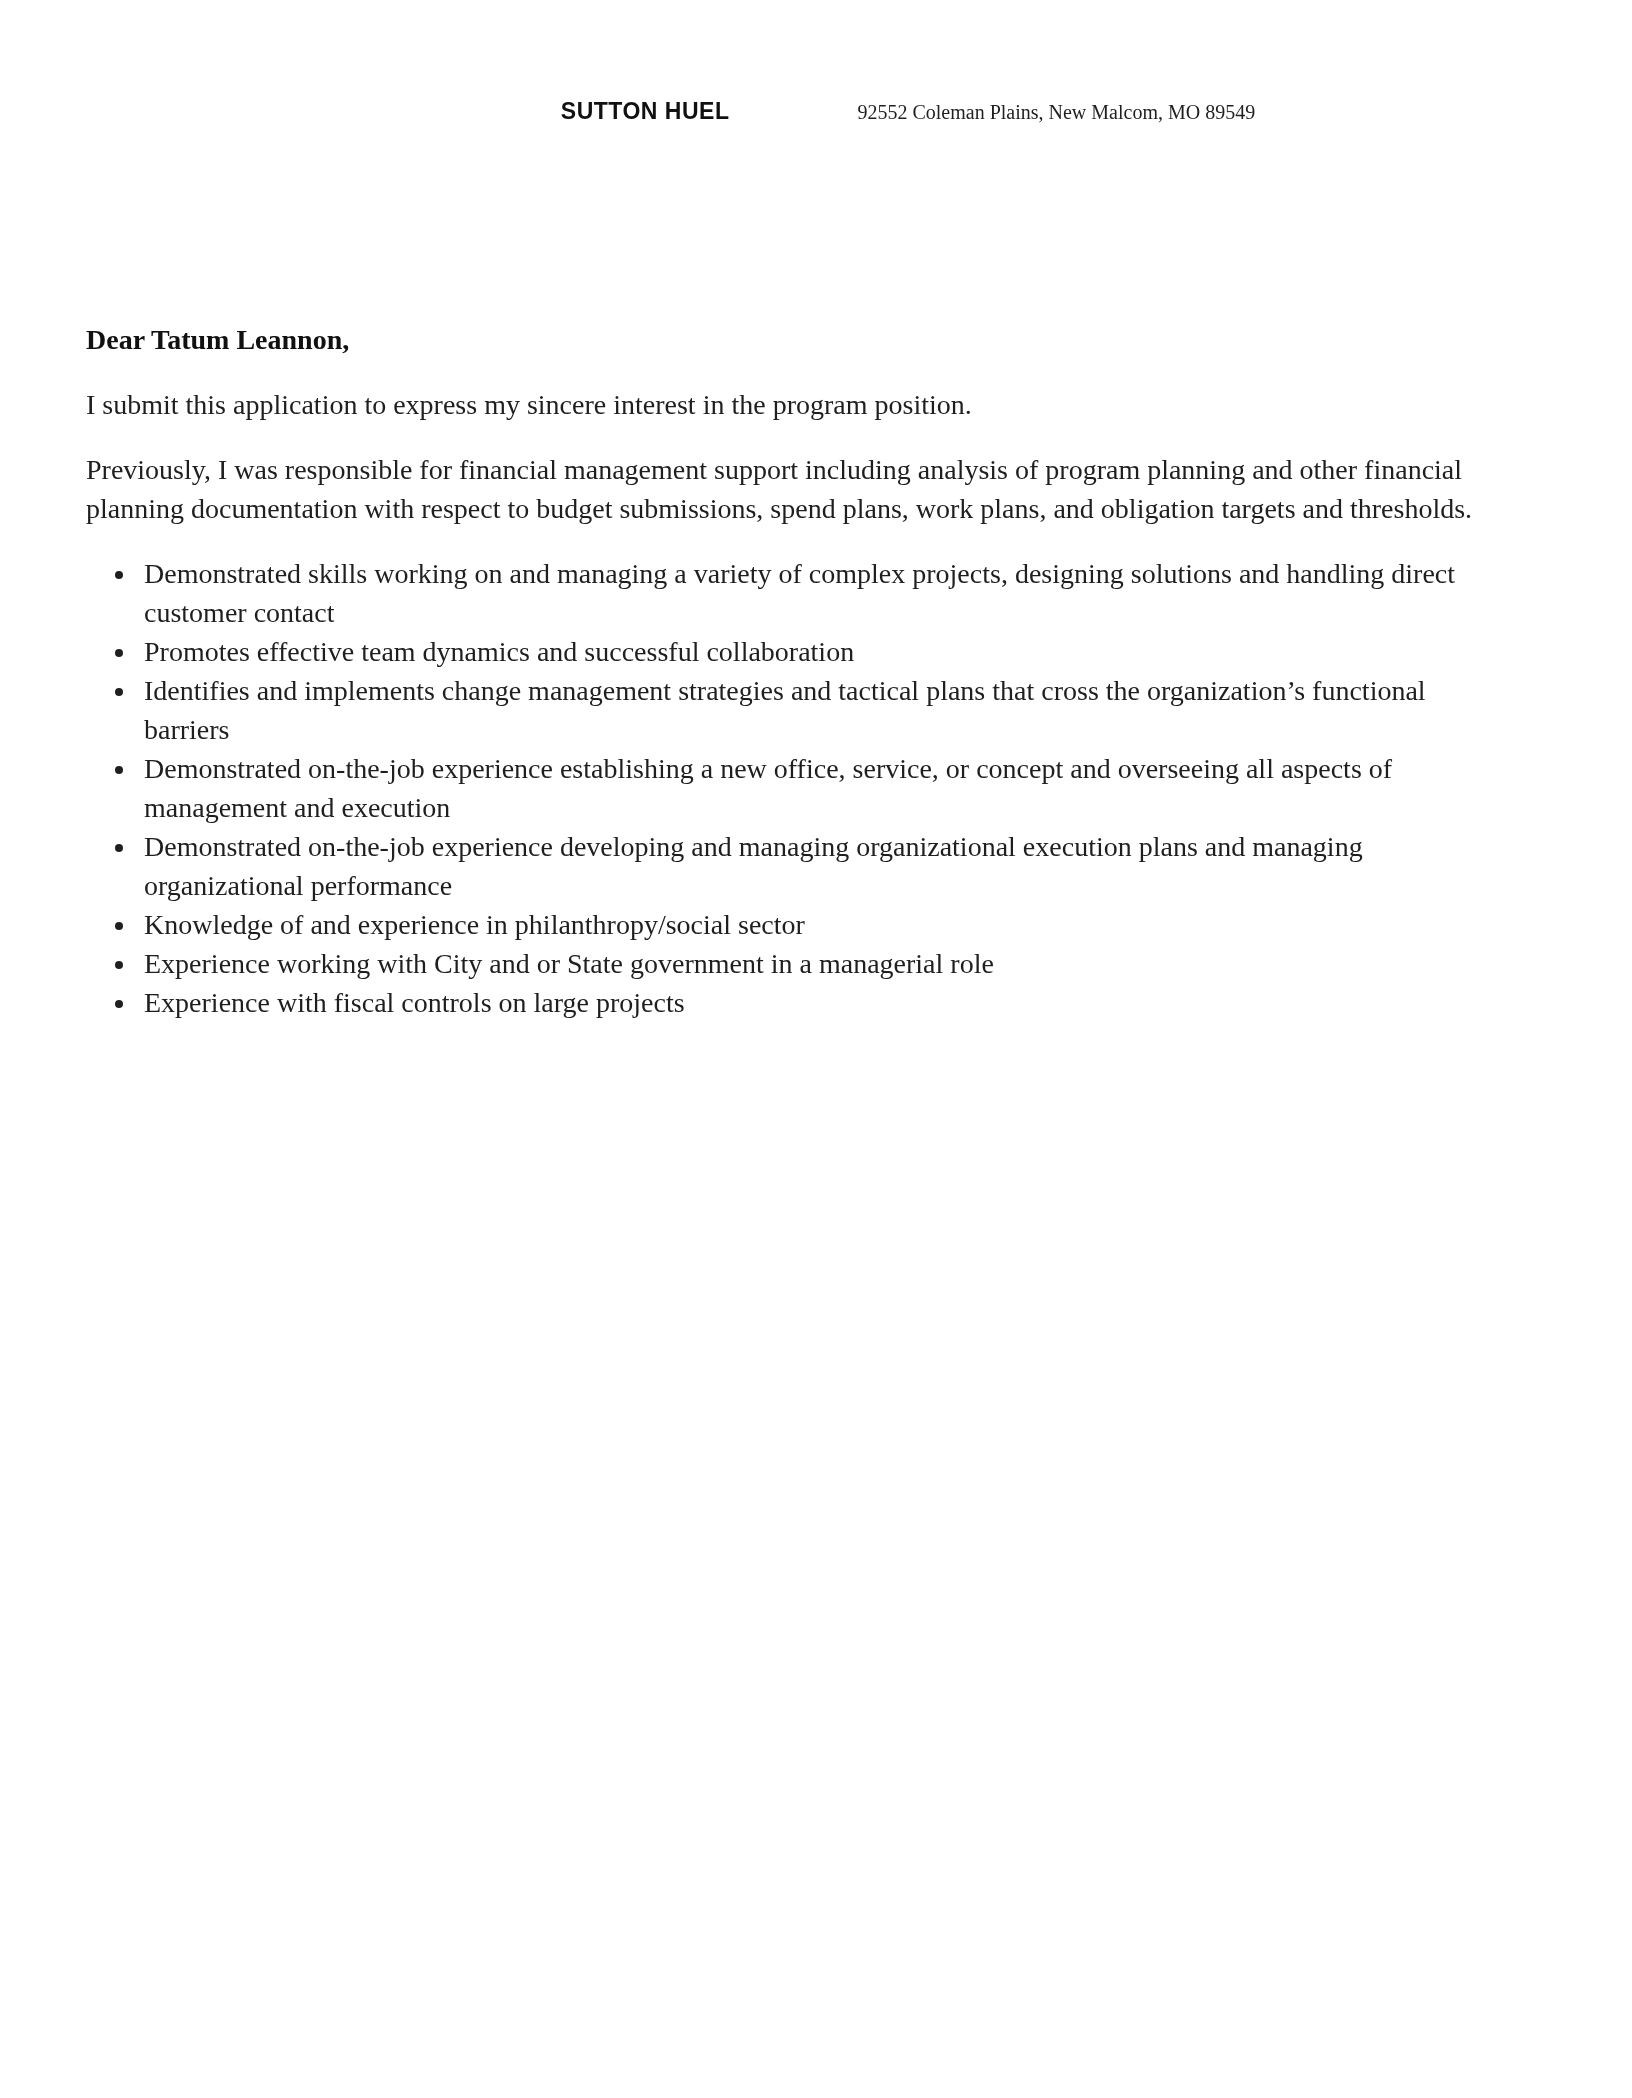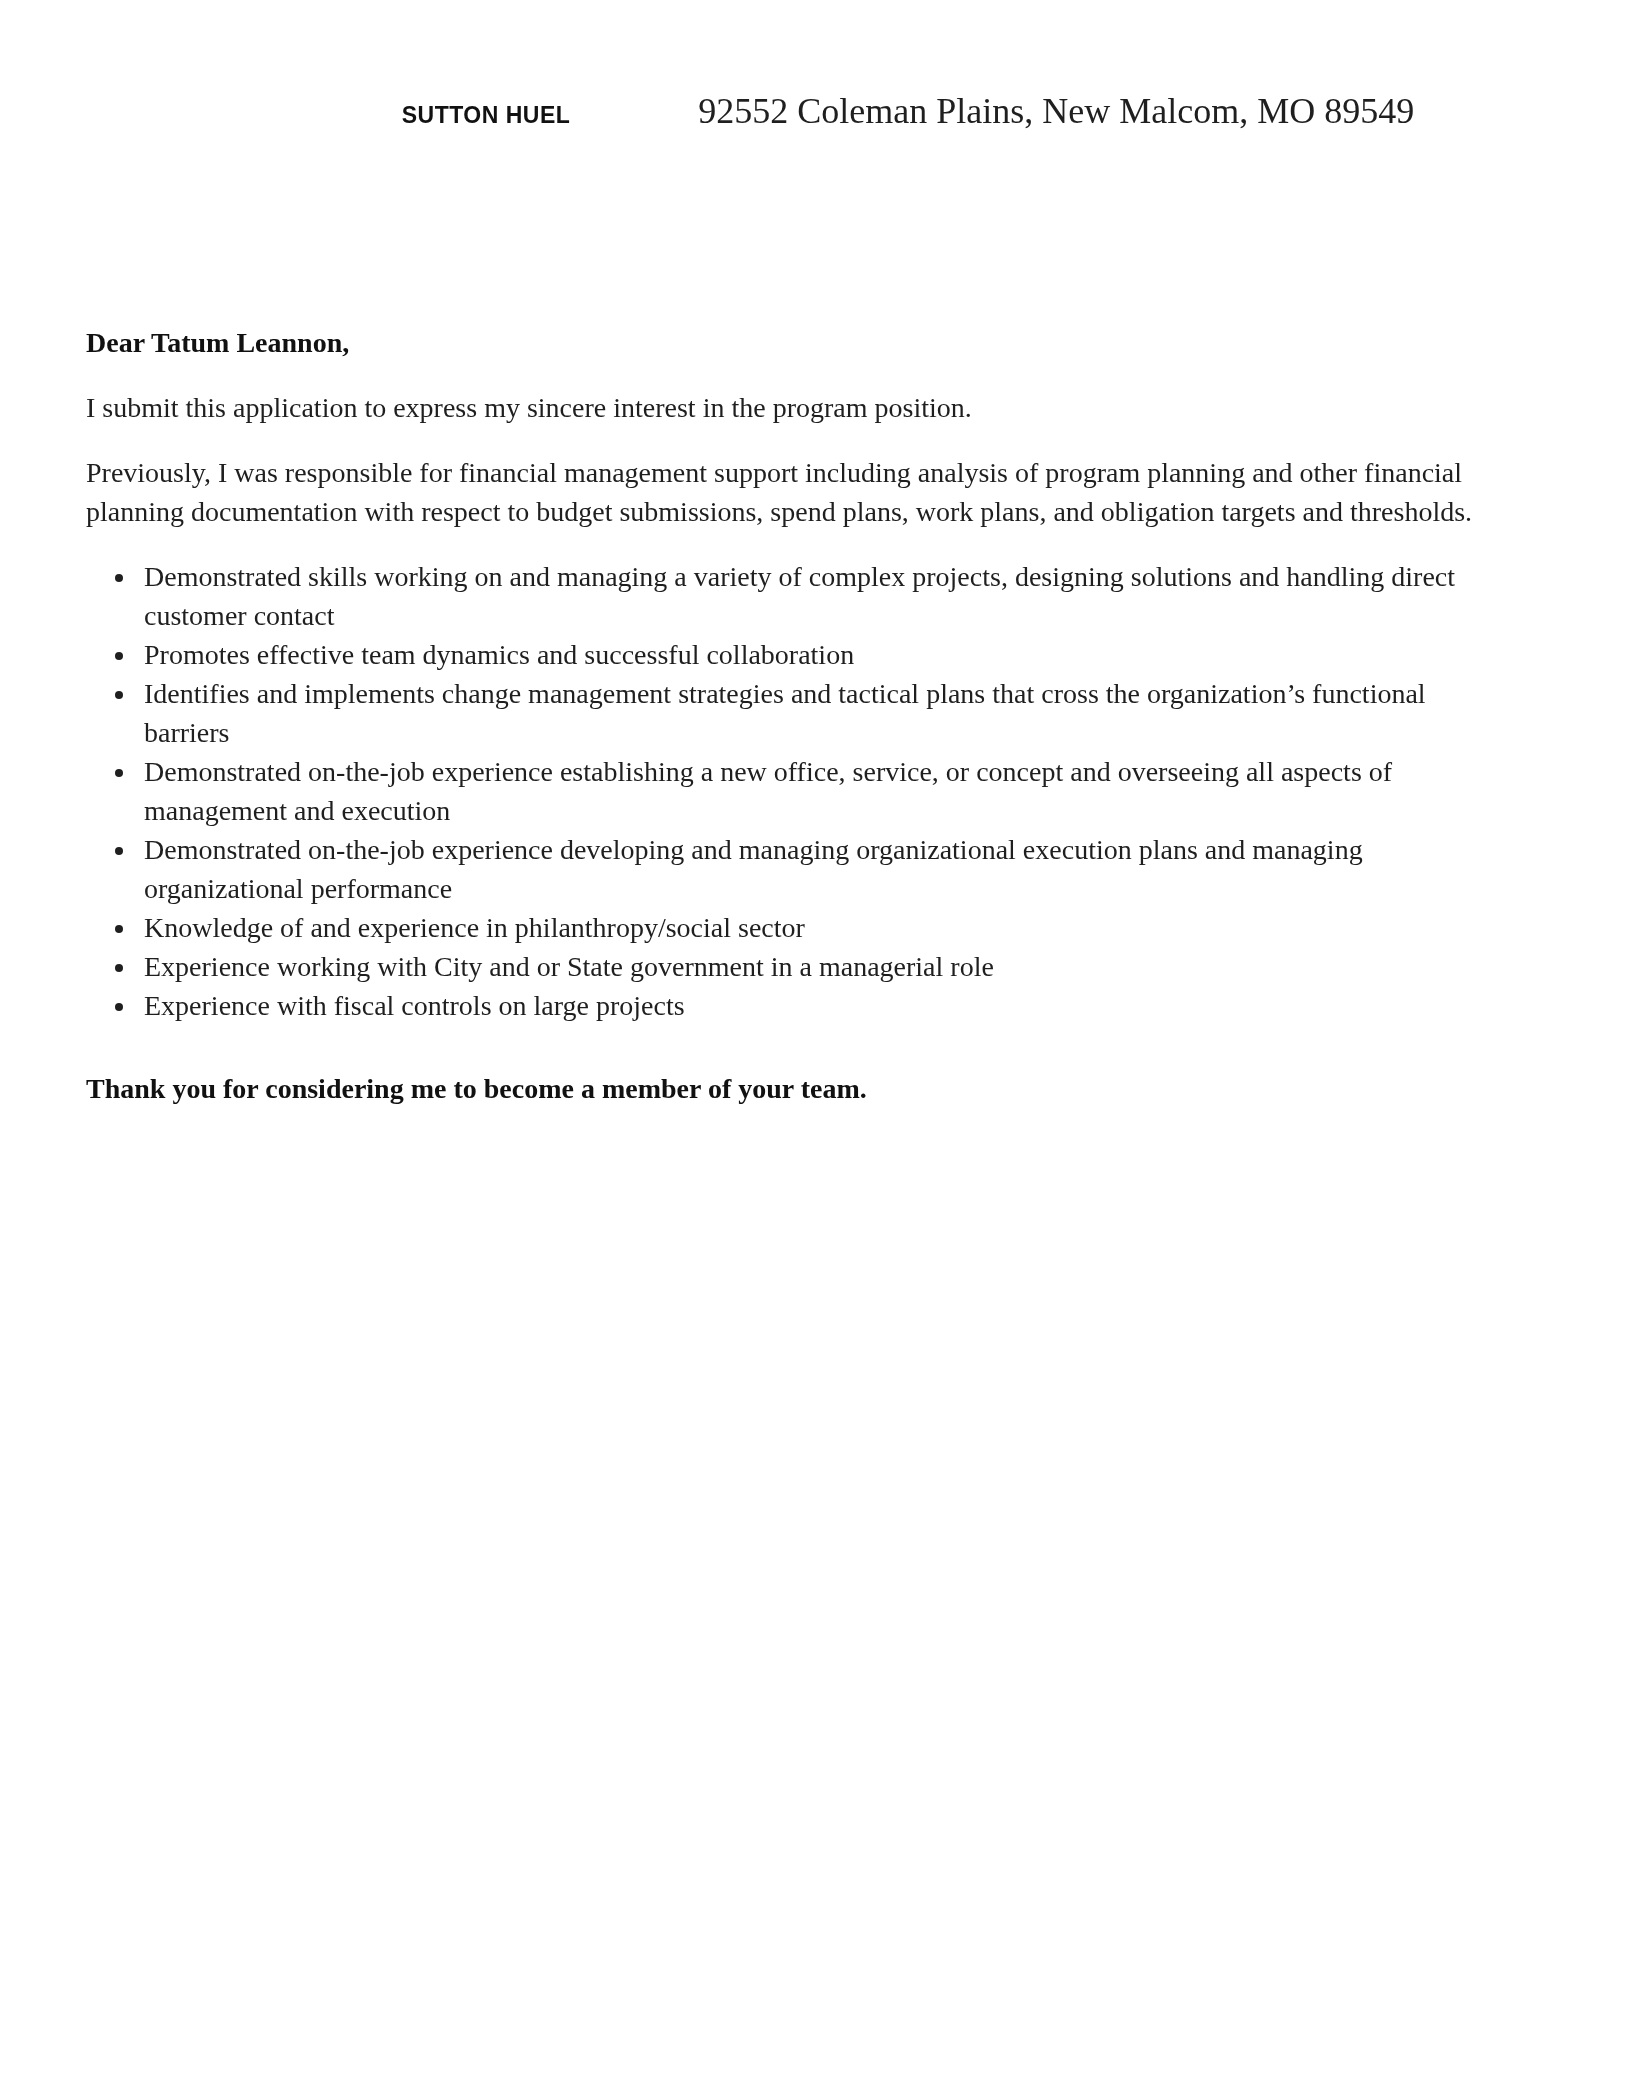--- a/index.html
+++ b/index.html
@@ -32,21 +32,21 @@
 
   .sender-name {
     font-family: "Liberation Sans", "DejaVu Sans", sans-serif;
     font-weight: 700;
     font-size: 23px;
     letter-spacing: 0.5px;
     color: #111111;
   }
 
   .sender-address {
-    font-size: 36px;
+    font-size: 20px;
     color: #1f1f1f;
   }
 
   
   .letter-body {
     padding-left: 86px;
     padding-right: 158px;
   }
 
   .letter-body p {
@@ -102,17 +102,16 @@
         <li>Demonstrated skills working on and managing a variety of complex projects, designing solutions and handling direct customer contact</li>
         <li>Promotes effective team dynamics and successful collaboration</li>
         <li>Identifies and implements change management strategies and tactical plans that cross the organization’s functional barriers</li>
         <li>Demonstrated on-the-job experience establishing a new office, service, or concept and overseeing all aspects of management and execution</li>
         <li>Demonstrated on-the-job experience developing and managing organizational execution plans and managing organizational performance</li>
         <li>Knowledge of and experience in philanthropy/social sector</li>
         <li>Experience working with City and or State government in a managerial role</li>
         <li>Experience with fiscal controls on large projects</li>
       </ul>
 
-    <p class="closing">Thank you for considering me to become a member of your team.</p>
 
 
   </div>
 </div>
 
 </body></html>

